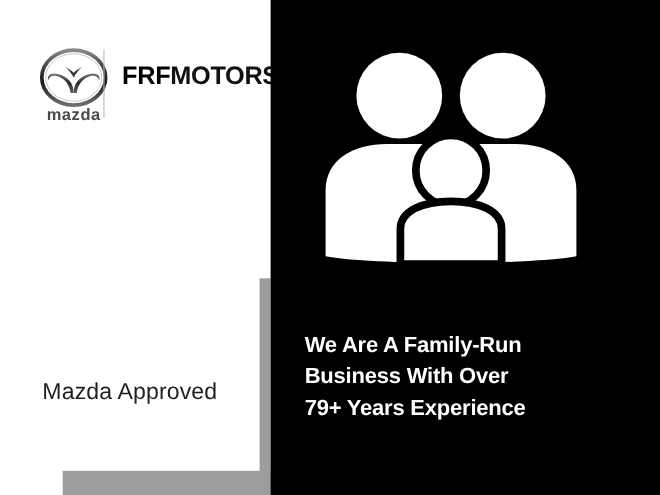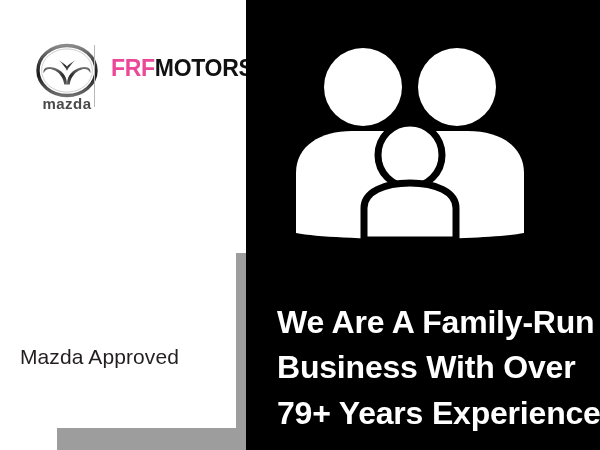--- a/index.html
+++ b/index.html
@@ -74,30 +74,30 @@
     position: absolute;
     left: 97px;
     top: 15px;
     font-family: "Liberation Sans", sans-serif;
     font-size: 23px;
     font-weight: bold;
     letter-spacing: -0.3px;
     white-space: nowrap;
     line-height: 1;
   }
-  .frf  { color: #ec4899; }
+  .frf  { color: #000000; }
   .motors { color: #111111; }
 
   
   .approved {
     position: absolute;
     left: 20px;
     top: 342px;
     width: 196px;
-    text-align: left;
+    text-align: center;
     font-family: "Liberation Sans", sans-serif;
     font-size: 21px;
     font-weight: normal;
     color: #231f20;
     line-height: 1.42;
     letter-spacing: 0.1px;
   }
 
   
   .right-panel {
@@ -118,21 +118,21 @@
   }
   .family-icon svg { display: block; width: 236px; height: 195px; }
 
   .headline {
     position: absolute;
     left: 31px;
     top: 300px;
     width: 310px;
     color: #ffffff;
     font-family: "Liberation Sans", sans-serif;
-    font-size: 32px;
+    font-size: 20px;
     font-weight: bold;
     line-height: 1.42;
     letter-spacing: -0.2px;
   }
   .headline .line { display: block; white-space: nowrap; }
 </style>
 </head>
 <body>
 
 <div id="stage">

